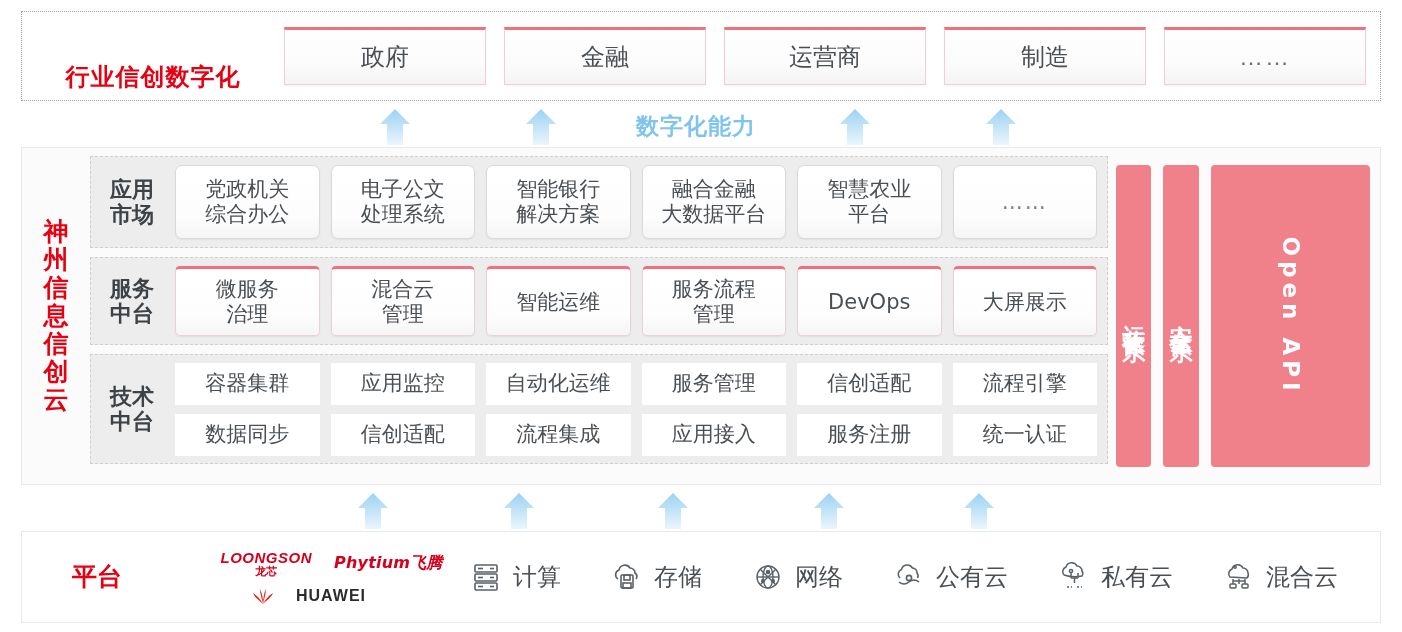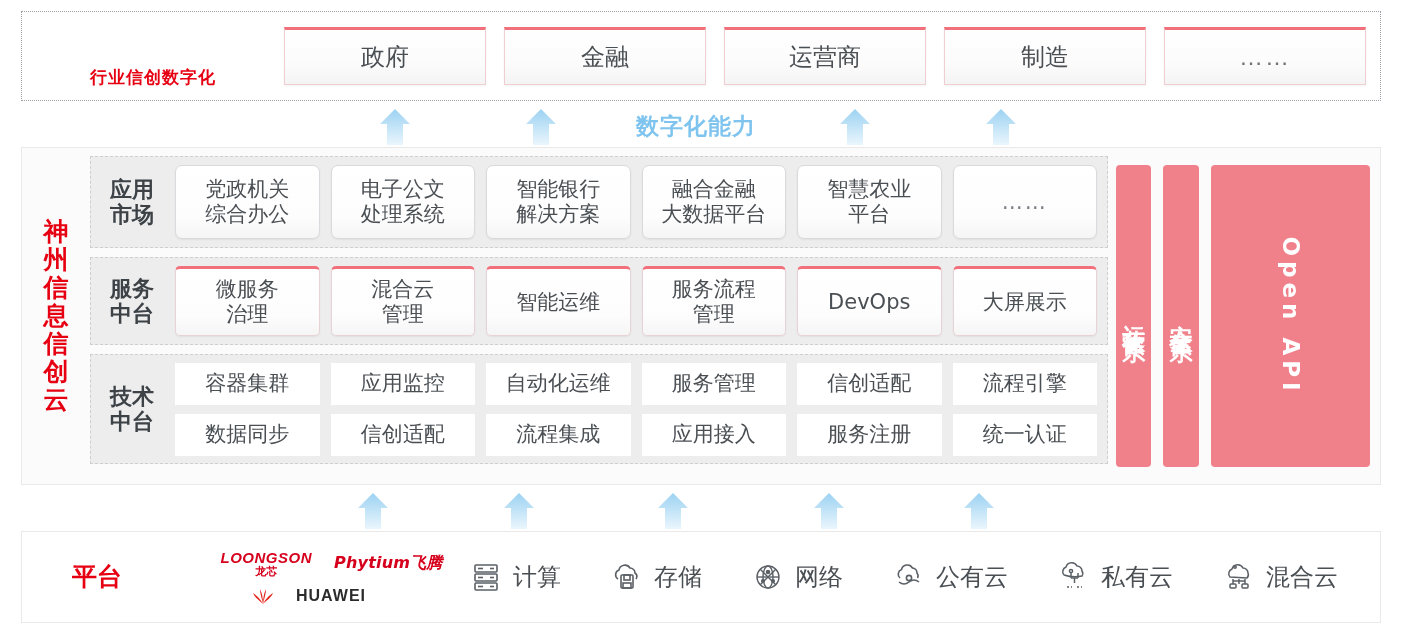--- a/index.html
+++ b/index.html
@@ -12,21 +12,21 @@
   .page { position: relative; width: 1402px; height: 632px; background:#fff; }
 
   
   .industry-band {
     position: absolute; left: 21px; top: 11px; width: 1360px; height: 90px;
     border: 1px dotted #9aa0a6;
     display: flex; align-items: center;
   }
   .industry-title {
     width: 262px; text-align: center;
-    color: #E60012; font-size: 17px; font-weight: bold;
+    color: #E60012; font-size: 24px; font-weight: bold;
     letter-spacing: 1px;
     font-family: "DejaVu Sans", "Liberation Sans", sans-serif;
     margin-top: 42px;
   }
   .industry-boxes { flex: 1; display: flex; gap: 18px; padding-right: 14px; height: 58px; }
   .ibox {
     flex: 1; position: relative;
     background: linear-gradient(180deg,#ffffff 0%, #fbfbfb 65%, #f4f4f4 100%);
     border: 1px solid #efcfd2;
     border-top: 3px solid #F2707B;

